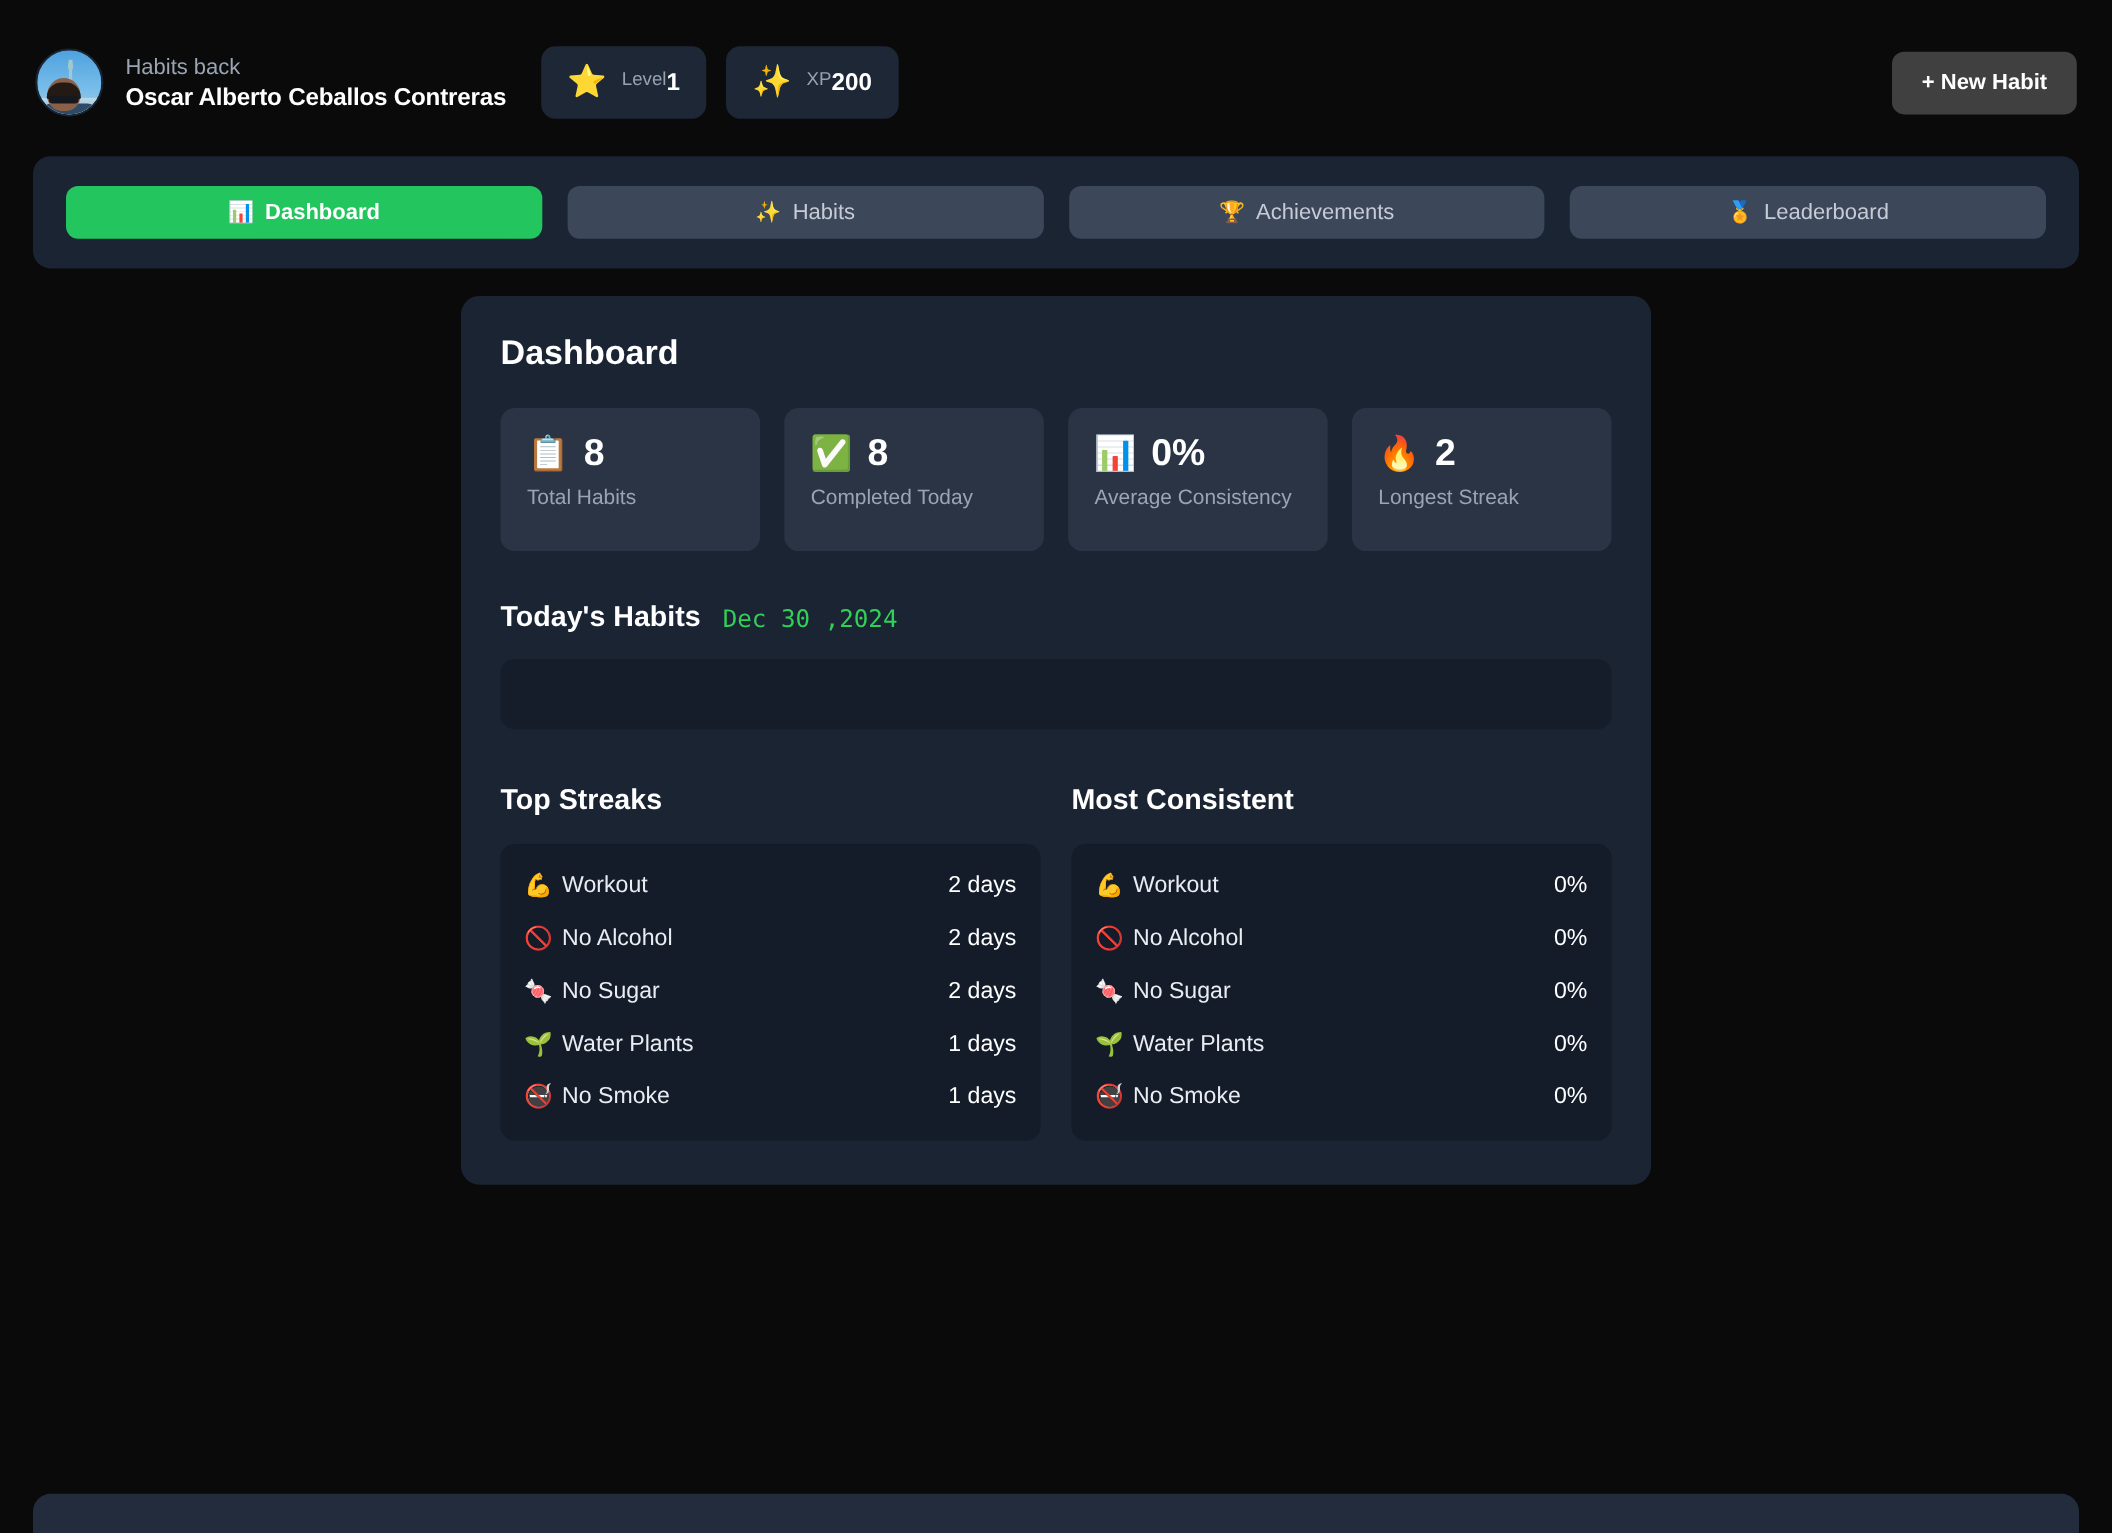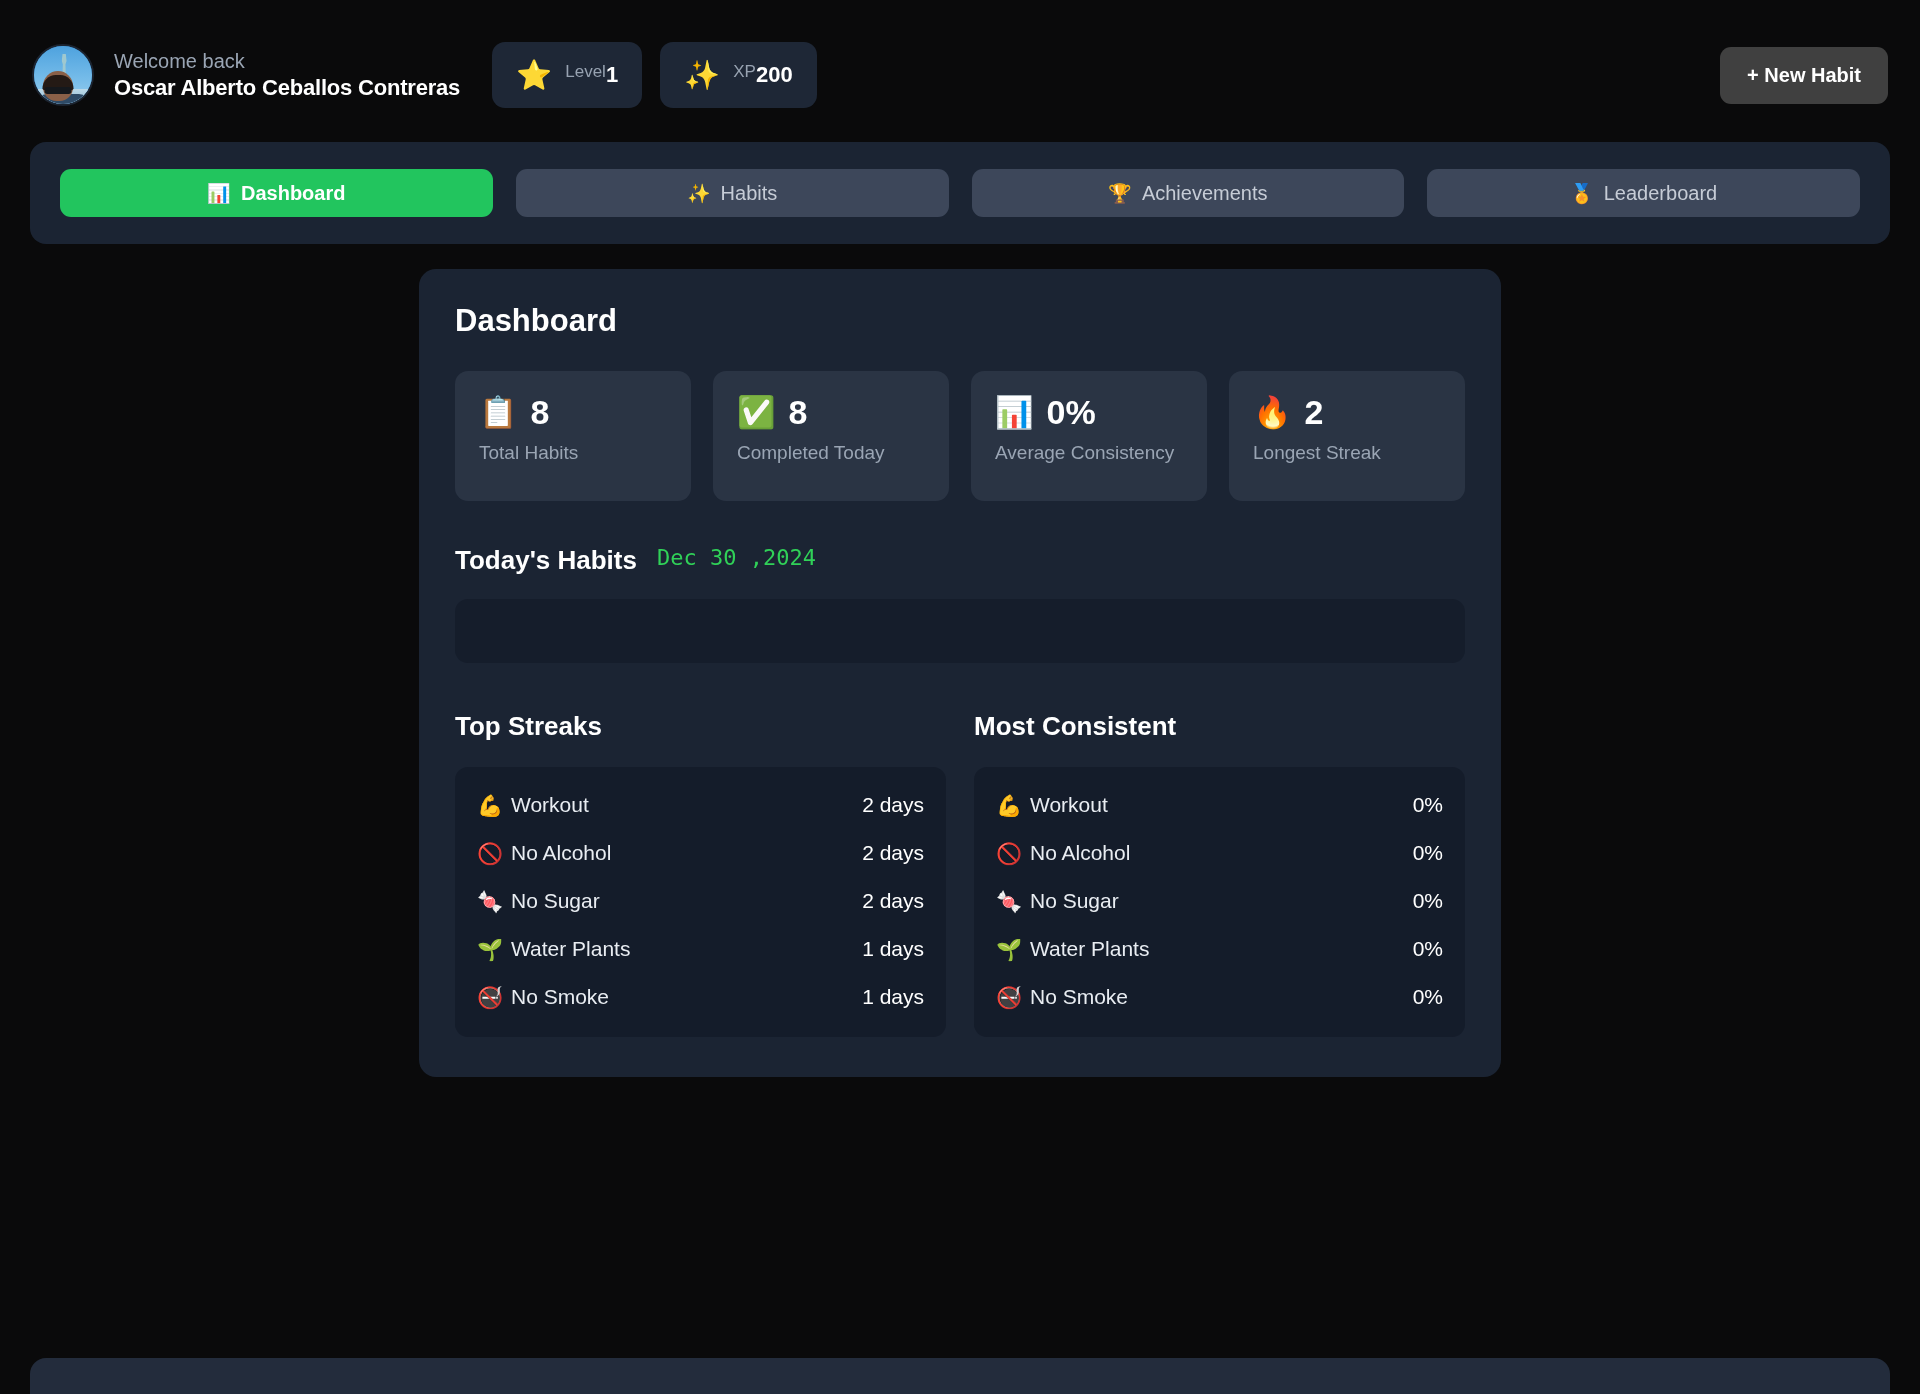--- a/index.html
+++ b/index.html
@@ -189,21 +189,21 @@
     font-size: 34px;
     font-weight: 700;
     color: #ffffff;
     line-height: 1;
   }
   .stat-label { font-size: 19px; color: #9aa5b4; }
 
   
   .today-head {
     display: flex;
-    align-items: flex-start;
+    align-items: flex-end;
     gap: 20px;
     margin-bottom: 23px;
   }
   .today-title { font-size: 26px; font-weight: 700; color: #ffffff; }
   .today-date {
     font-size: 22px;
     color: #30d158;
     font-family: "DejaVu Sans Mono", monospace;
     font-weight: 400;
   }
@@ -271,21 +271,21 @@
       <div class="sky"></div>
       <div class="statue"></div>
       <div class="water"></div>
       <div class="shoulder"></div>
       <div class="head"></div>
       <div class="hair"></div>
       <div class="glasses"></div>
     </div>
 
     <div class="welcome-block">
-      <div class="welcome-label">Welcome back</div>
+      <div class="welcome-label">Habits back</div>
       <div class="user-name">Oscar Alberto Ceballos Contreras</div>
     </div>
 
     <div class="header-stats">
       <div class="stat-pill">
         <span class="pill-icon">⭐</span>
         <span class="pill-text">
           <span class="pill-label">Level</span>
           <span class="pill-value">1</span>
         </span>

